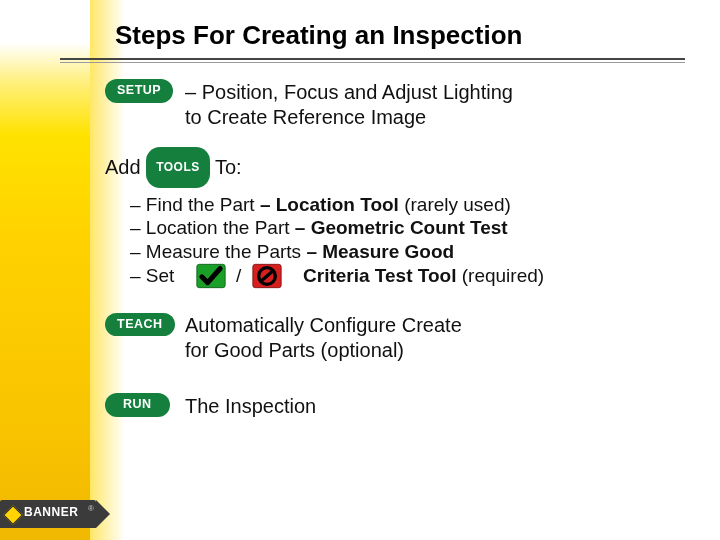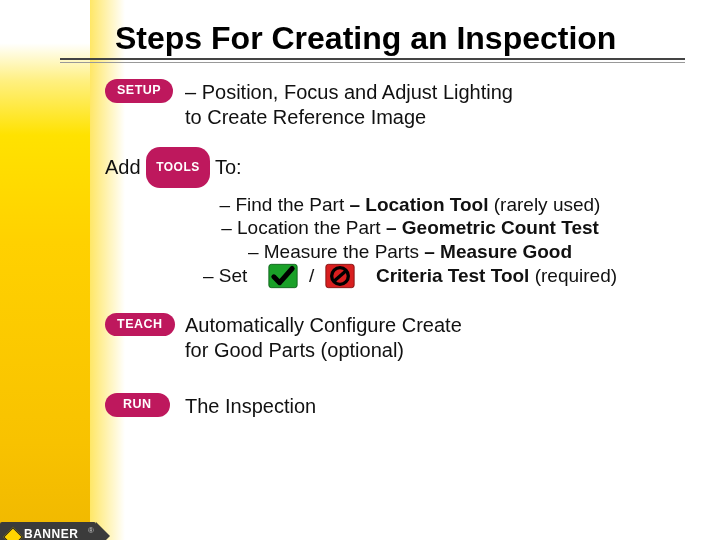--- a/index.html
+++ b/index.html
@@ -37,21 +37,21 @@
     content: "";
     position: absolute;
     top: 0; bottom: 0; right: -35px;
     width: 35px;
     background: linear-gradient(90deg, rgba(255,215,0,0.6) 0%, rgba(255,255,255,0) 100%);
   }
   .title {
     position: absolute;
     left: 115px;
     top: 20px;
-    font-size: 32px;
+    font-size: 26px;
     font-weight: bold;
     color: #000;
     z-index: 2;
   }
   .title-underline {
     position: absolute;
     left: 60px;
     right: 35px;
     top: 58px;
     height: 5px;
@@ -74,21 +74,21 @@
     left: 105px;
     right: 30px;
     top: 78px;
     z-index: 2;
     font-size: 20px;
     color: #111;
     line-height: 1.25;
   }
   .pill {
     display: inline-block;
-    background: #be185d;
+    background: #15803d;
     color: #fff;
     font-weight: bold;
     font-size: 12.5px;
     padding: 4px 12px 4px 12px;
     border-radius: 14px;
     vertical-align: middle;
     position: relative;
     top: -1px;
     letter-spacing: 0.5px;
   }
@@ -101,41 +101,40 @@
     margin-left: 80px;
     margin-top: -24px;
   }
   .row .hanging .firstline { display: inline; }
   .sub {
     margin-left: 25px;
     font-size: 19px;
   }
   .sub-line {
     white-space: nowrap;
-    text-align: center;
   }
   .bold { font-weight: bold; }
   .check-icon, .prohibit-icon {
     display: inline-block;
     width: 30px;
     height: 26px;
     vertical-align: middle;
     position: relative;
     top: -1px;
   }
   .check-icon svg, .prohibit-icon svg {
     width: 100%;
     height: 100%;
   }
   .footer-logo {
     position: absolute;
     left: 0;
     bottom: 0;
     width: 112px;
-    height: 18px;
+    height: 40px;
     z-index: 3;
   }
   .logo-bg {
     position: absolute;
     left: 0; top: 0;
     width: 96px;
     height: 28px;
     background: #3b3b3b;
     border-radius: 2px 2px 0 0;
   }

